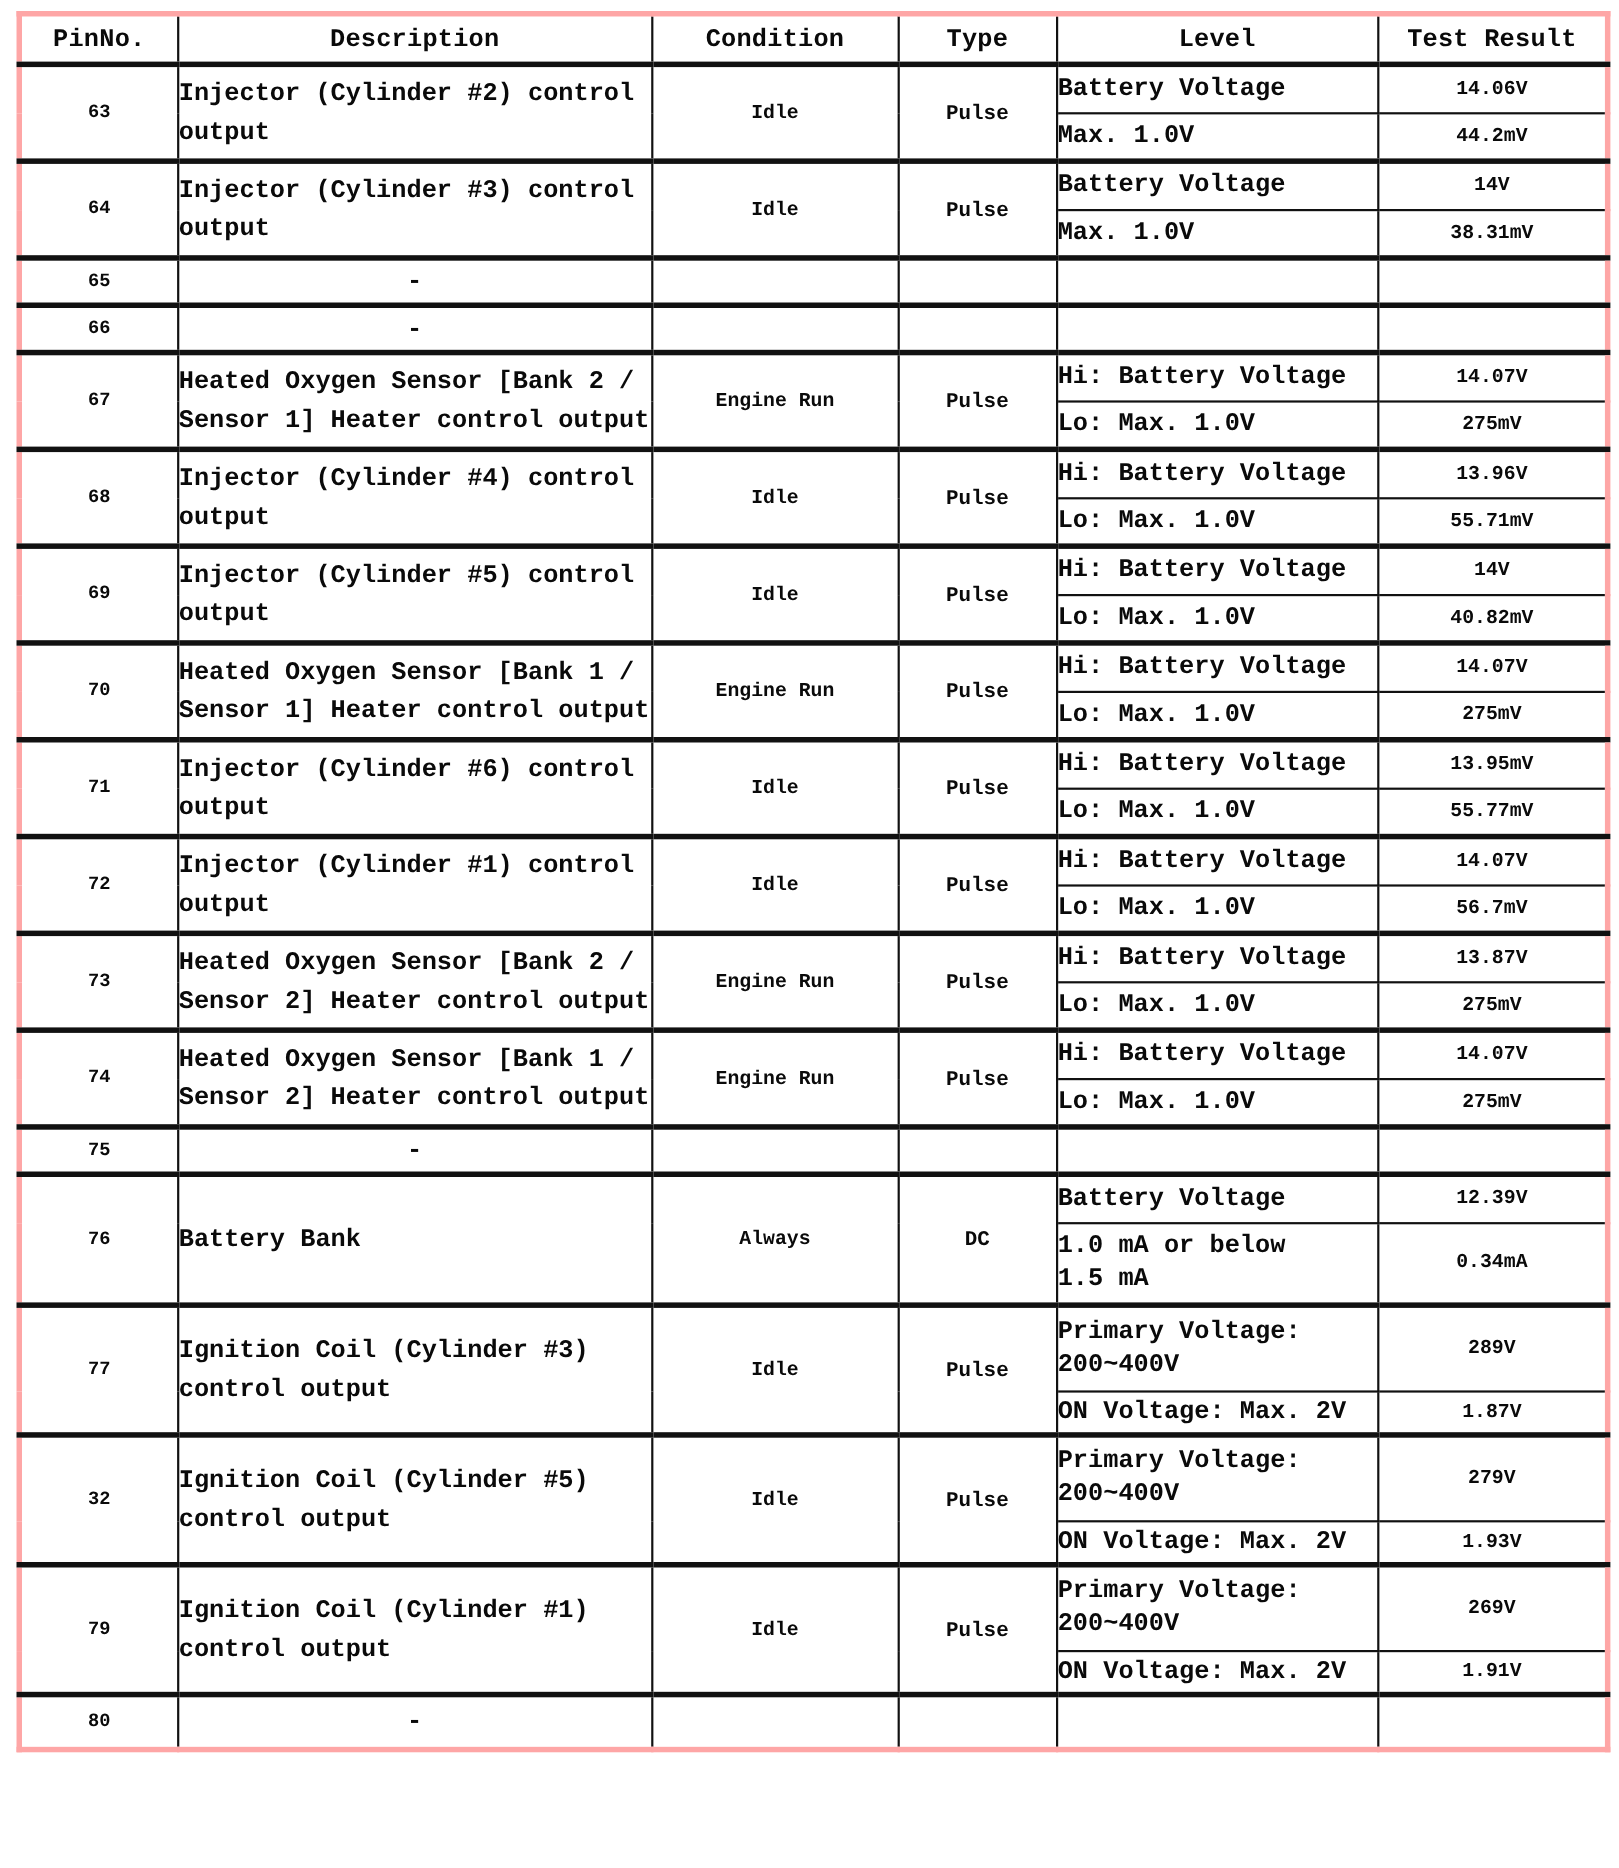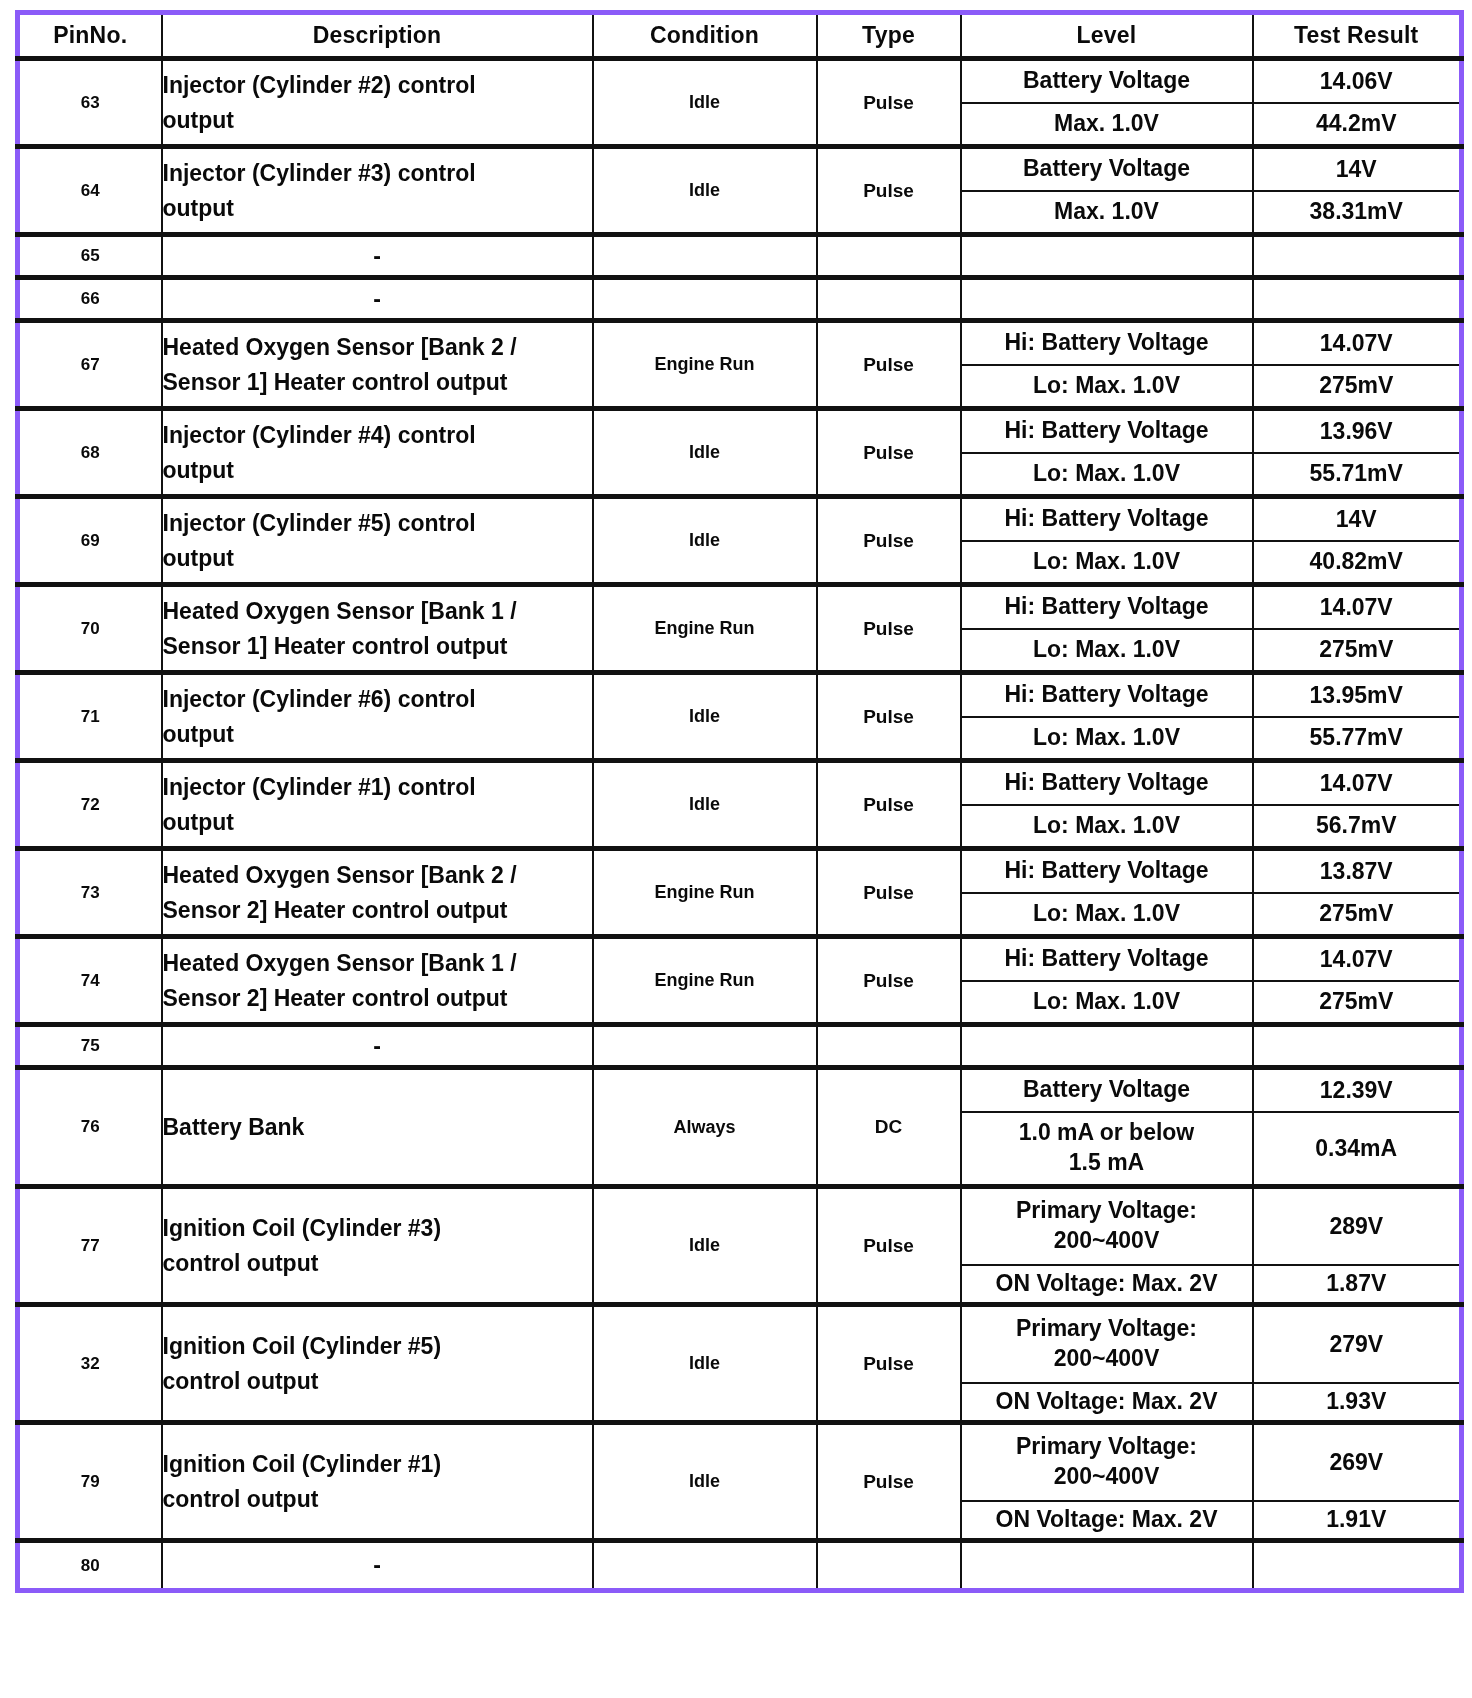--- a/index.html
+++ b/index.html
@@ -27,38 +27,38 @@
   table.pin-table td,
   table.pin-table th {
     border: 2px solid #131313;
     color: #0c0c0c;
     font-weight: 700;
     vertical-align: middle;
     overflow: hidden;
     padding: 0;
   }
   
-  table.pin-table { border: 5px solid #8b5cf6; }
+  table.pin-table { border: 5px solid #fca5a5; font-family: Liberation Mono, monospace; }
   
   tr.rm > td { border-top-width: 5px; }
   tr.header-row > th { border-bottom-width: 5px; border-top-width: 4px; }
   
   td.sub { border-top-width: 4px; }
 
   th { font-size: 23px; letter-spacing: 0.2px; }
   .hh { height: 46px; }
 
   .c-pin    { font-size: 17px; text-align: center; }
   .c-desc   { font-size: 23px; text-align: left; padding: 2px 10px 2px 16px;
               line-height: 1.52; white-space: pre-line; }
   .c-desc.dash { text-align: center; padding: 0; }
   .c-cond   { font-size: 18px; text-align: center; }
   .c-type   { font-size: 19px; text-align: center; }
-  .c-level  { font-size: 23px; text-align: center; line-height: 1.3; white-space: pre-line; }
-  .c-result { font-size: 23px; text-align: center; }
+  .c-level  { font-size: 23px; text-align: left; line-height: 1.3; white-space: pre-line; }
+  .c-result { font-size: 18px; text-align: center; }
 
   
   .h44 { height: 44px; }
   .h43 { height: 43px; }
   .h75 { height: 75px; }
   .h78 { height: 78px; }
   .h40 { height: 40px; }
   .h50 { height: 50px; }
 
   

